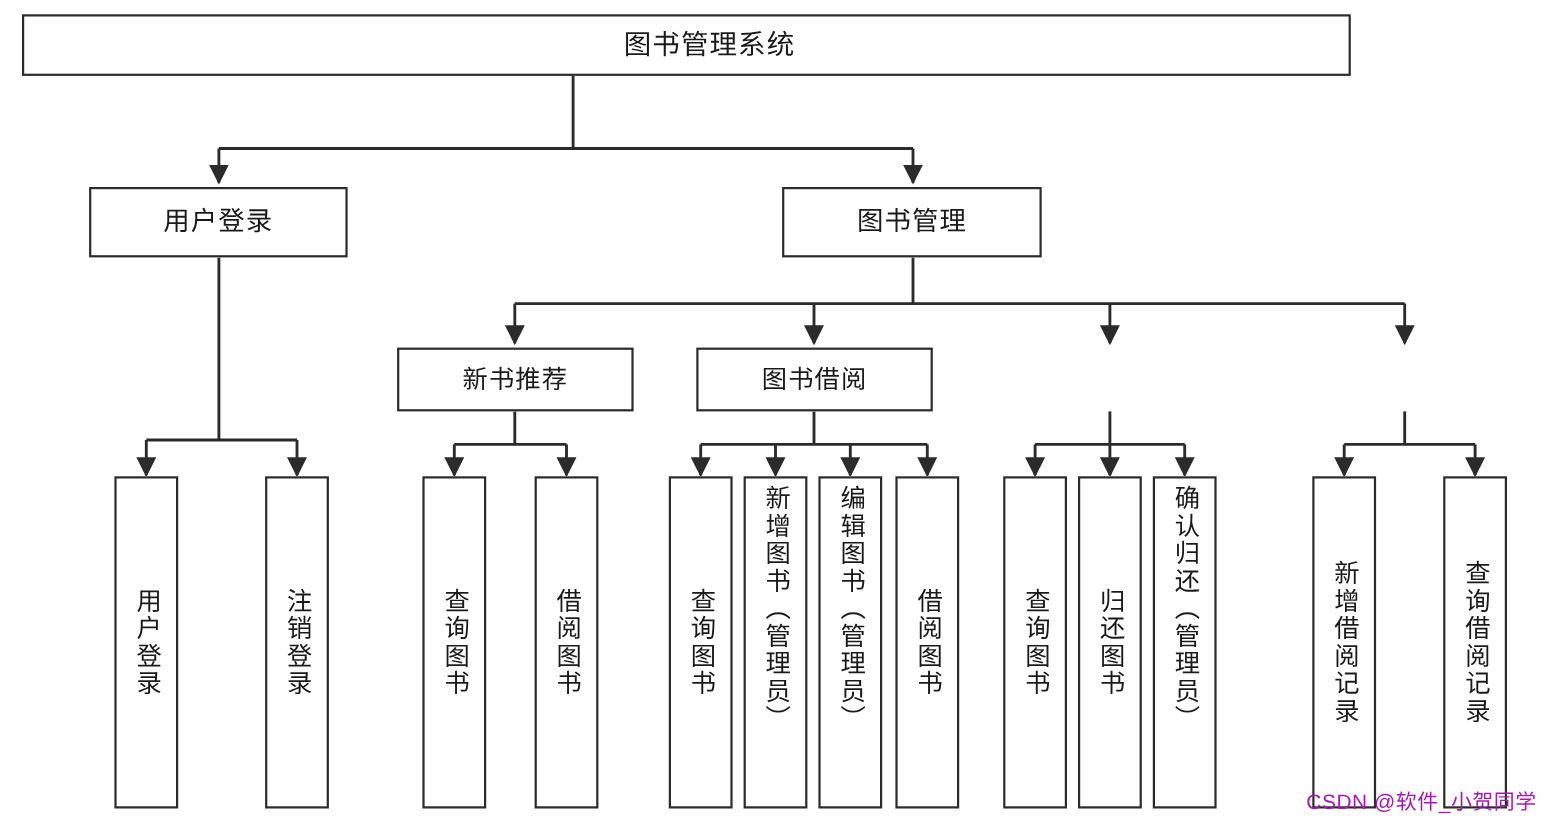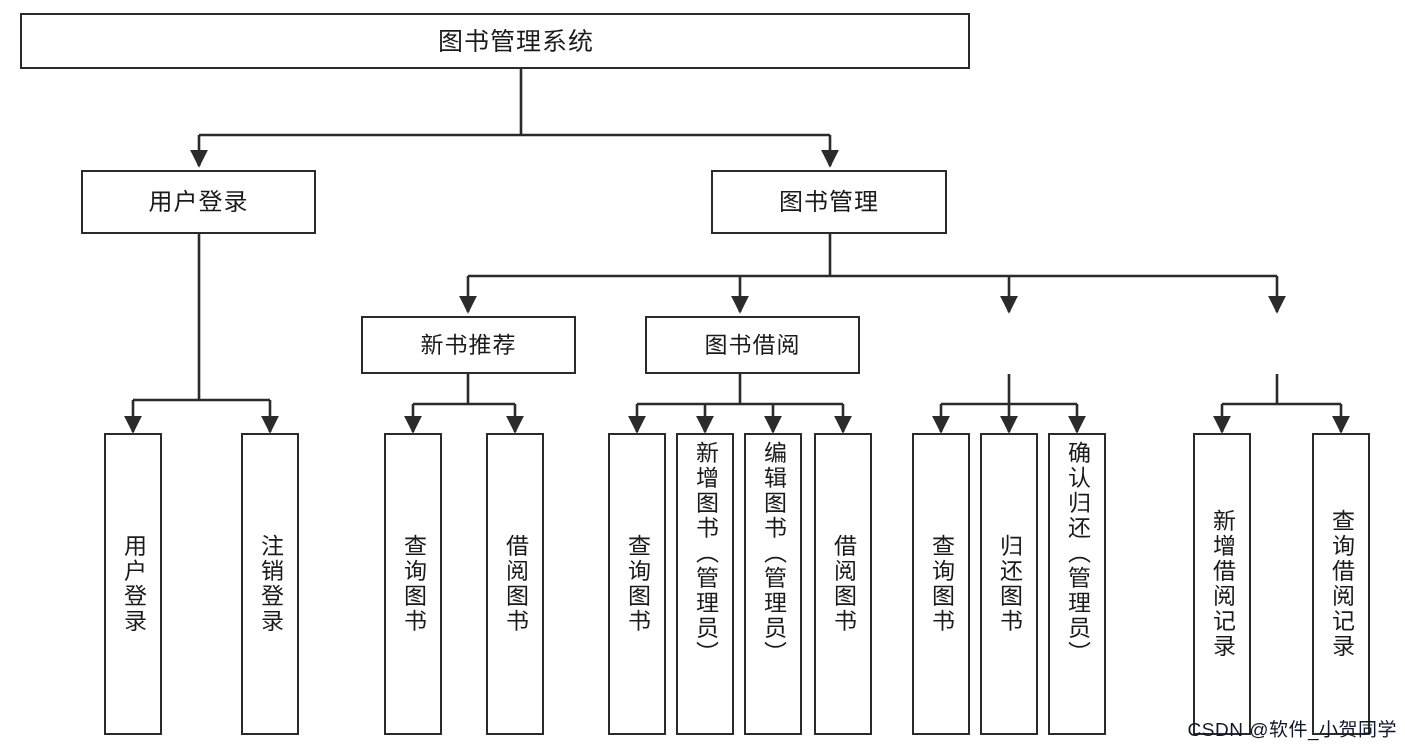--- a/index.html
+++ b/index.html
@@ -73,21 +73,21 @@
   .hlabel {
     line-height: 1;
     letter-spacing: 1px;
     white-space: nowrap;
   }
   #watermark {
     position: absolute;
     right: 8px;
     bottom: 6px;
     font-size: 19px;
-    color: #0f172a;
+    color: #a21caf;
     letter-spacing: 0.5px;
     z-index: 5;
     white-space: nowrap;
     font-family: "Liberation Sans", "DejaVu Sans", sans-serif;
   }
 </style>
 </head>
 <body>
 
 <div id="canvas">
@@ -136,35 +136,35 @@
       <path d="M 1009 404 L 1009 432" marker-end="url(#arrow)"></path>
       <path d="M 1077 404 L 1077 432" marker-end="url(#arrow)"></path>
 
       <path d="M 1277 374 L 1277 404"></path>
       <path d="M 1222 404 L 1341 404"></path>
       <path d="M 1222 404 L 1222 432" marker-end="url(#arrow)"></path>
       <path d="M 1341 404 L 1341 432" marker-end="url(#arrow)"></path>
     </g>
   </svg>
 
-  <div class="node root" style="left:20px; top:13px; width:950px; height:56px;padding-left:42px;">
+  <div class="node root" style="left:20px; top:13px; width:1208px; height:56px;padding-left:42px;">
     <span class="hlabel">图书管理系统</span>
   </div>
 
   <div class="node lvl2" style="left:81px; top:170px; width:235px; height:64px;">
     <span class="hlabel">用户登录</span>
   </div>
   <div class="node lvl2" style="left:711px; top:170px; width:236px; height:64px;text-align:right;">
     <span class="hlabel">图书管理</span>
   </div>
 
   <div class="node lvl3" style="left:361px; top:316px; width:215px; height:58px;text-align:center;">
     <span class="hlabel">新书推荐</span>
   </div>
-  <div class="node lvl3" style="left:633px; top:316px; width:215px; height:58px;margin-left:12px;">
+  <div class="node lvl3" style="left:633px; top:316px; width:215px; height:58px;">
     <span class="hlabel">图书借阅</span>
   </div>
 
   <div class="node leaf" style="left:104px; top:433px; width:58px; height:302px;">
     <div class="leaf-inner">
       <span class="vtext">用户登录</span>
     </div>
   </div>
 
   <div class="node leaf" style="left:241px; top:433px; width:58px; height:302px;">

